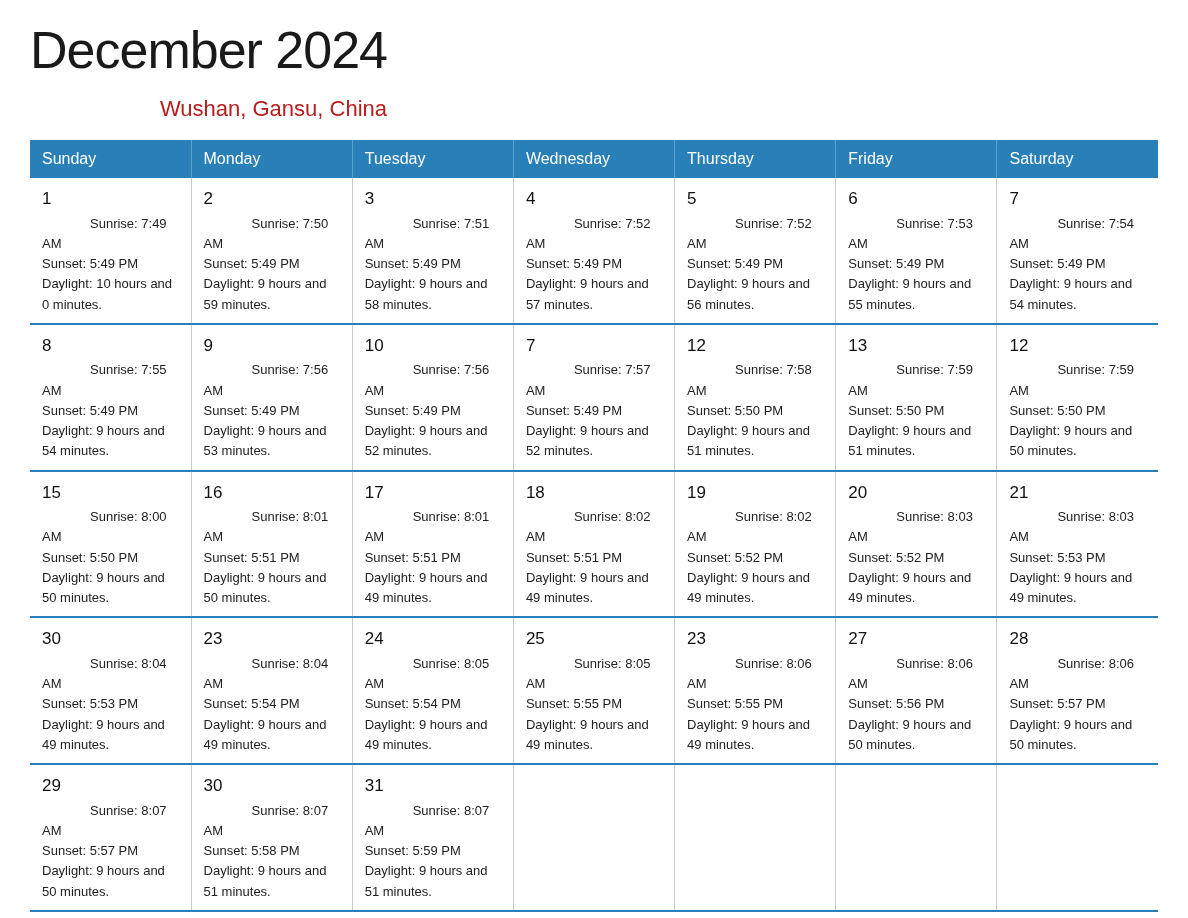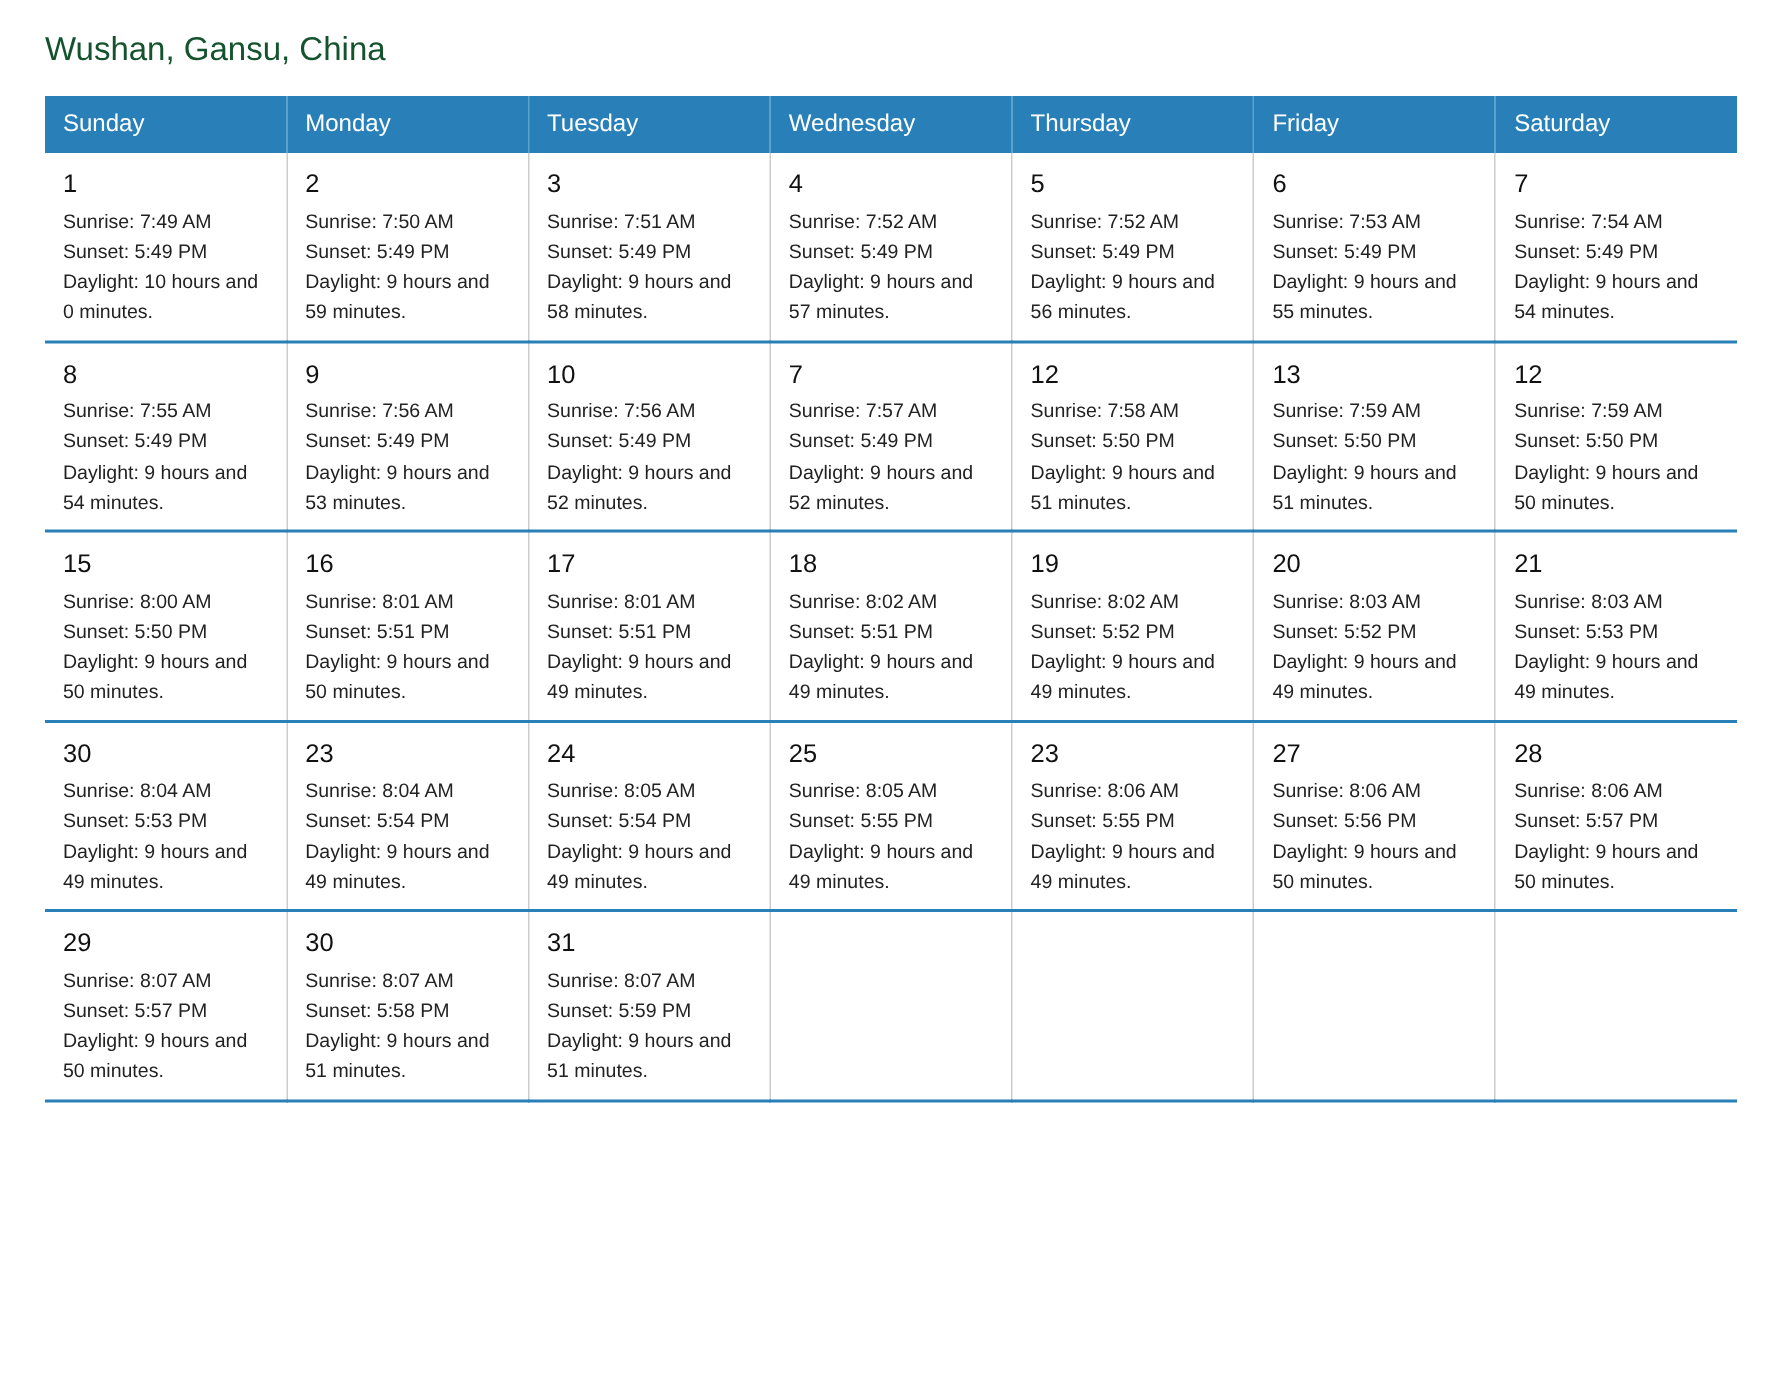--- a/index.html
+++ b/index.html
@@ -39,22 +39,22 @@
       text-align: right;
     }
     .main-title {
       font-size: 52px;
       font-weight: normal;
       color: #1a1a1a;
       letter-spacing: -1px;
     }
     .subtitle {
       font-size: 22px;
-      color: #14532d;
-      margin-top: 0;
+      color: #b91c1c;
+      margin-top: 16px;
     }
     table {
       width: 100%;
       border-collapse: collapse;
     }
     thead tr {
       background-color: #2980b9;
     }
     thead th {
       color: #fff;
@@ -86,27 +86,29 @@
       font-size: 17px;
       font-weight: normal;
       color: #111;
       display: block;
       margin-bottom: 2px;
     }
     .day-info {
       font-size: 13px;
       color: #222;
       line-height: 1.55;
+      margin-left: 48px;
     }
   </style>
 </head>
 <body>
 
 <div class="header">
   <div class="title-section">
+    <div class="main-title">December 2024</div>
     <div class="subtitle">Wushan, Gansu, China</div>
   </div>
 </div>
 
 <table>
   <thead>
     <tr>
     <th>Sunday</th>
         <th>Monday</th>
         <th>Tuesday</th>

